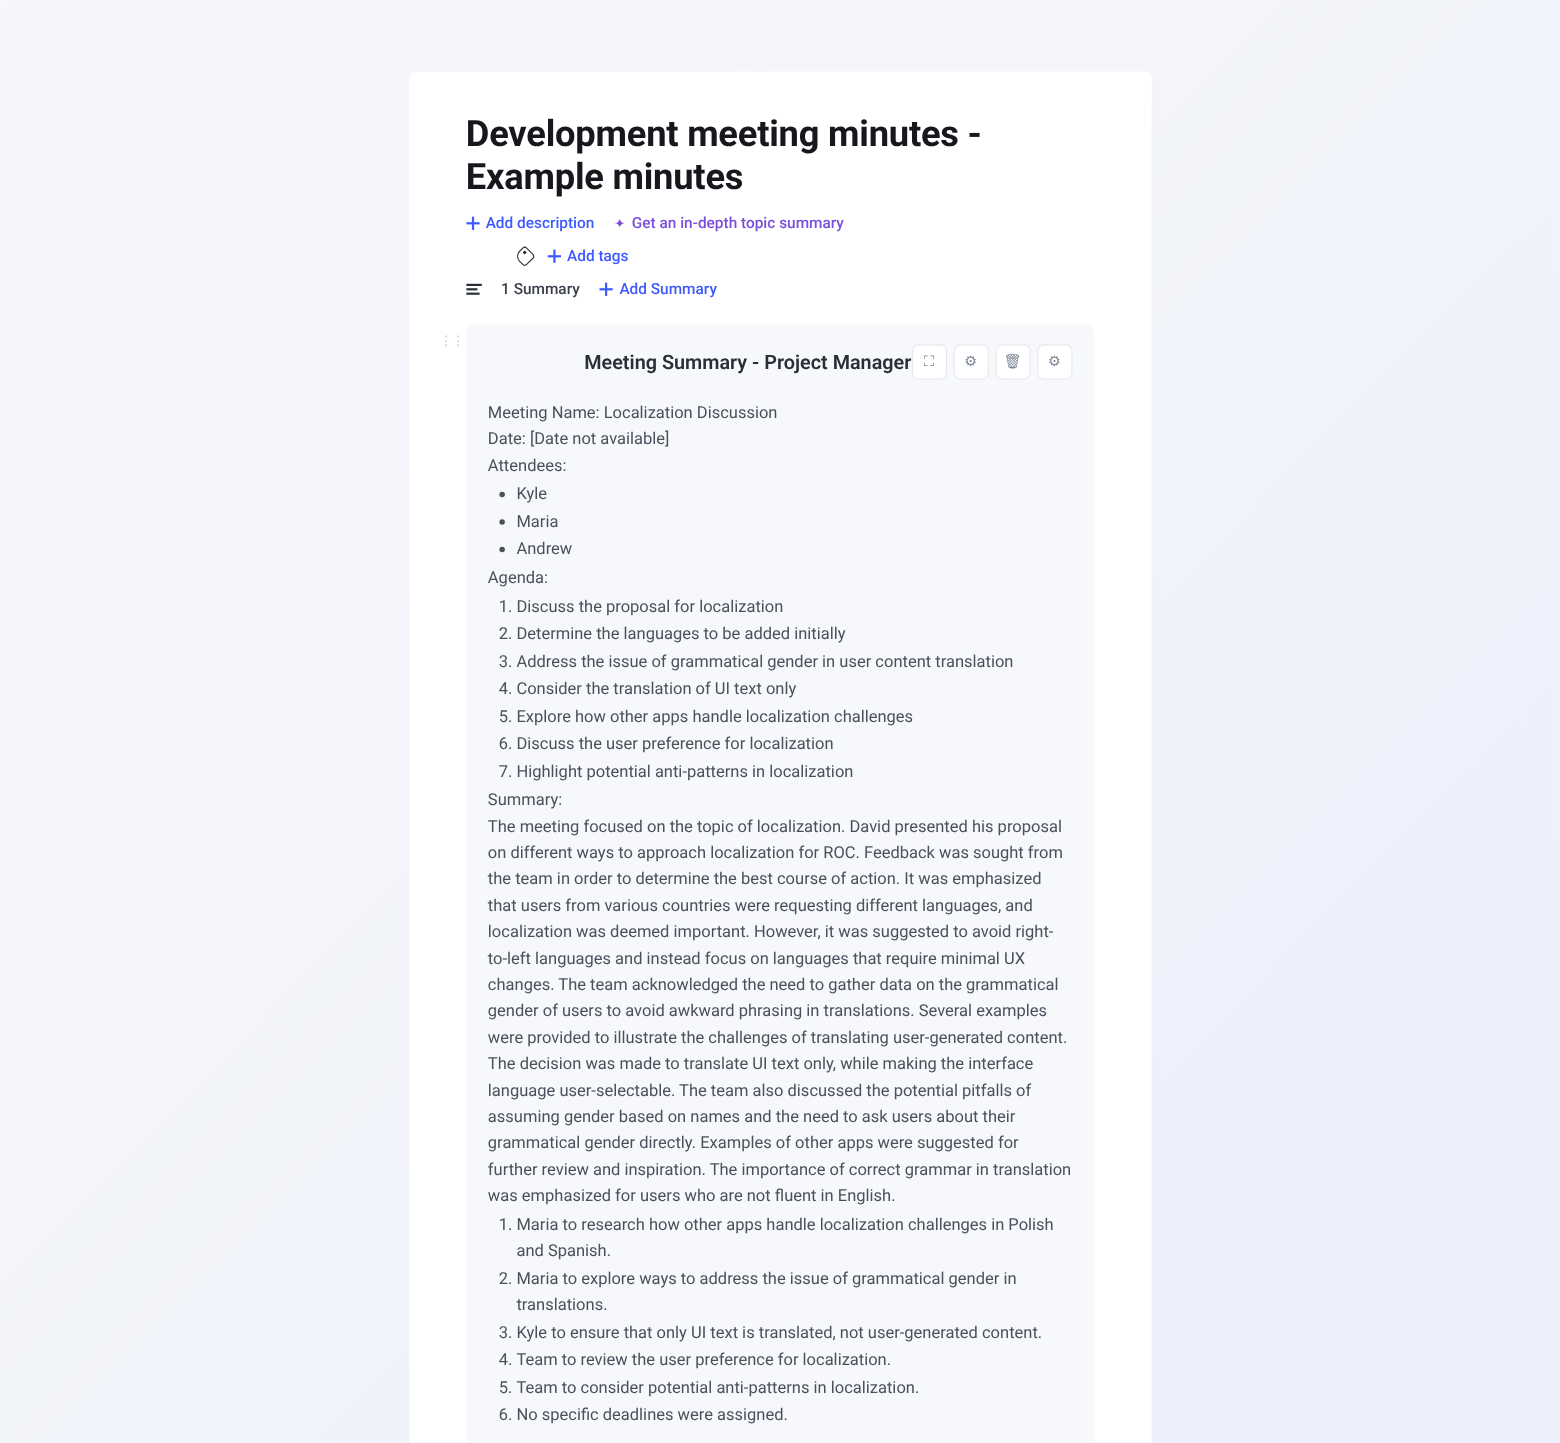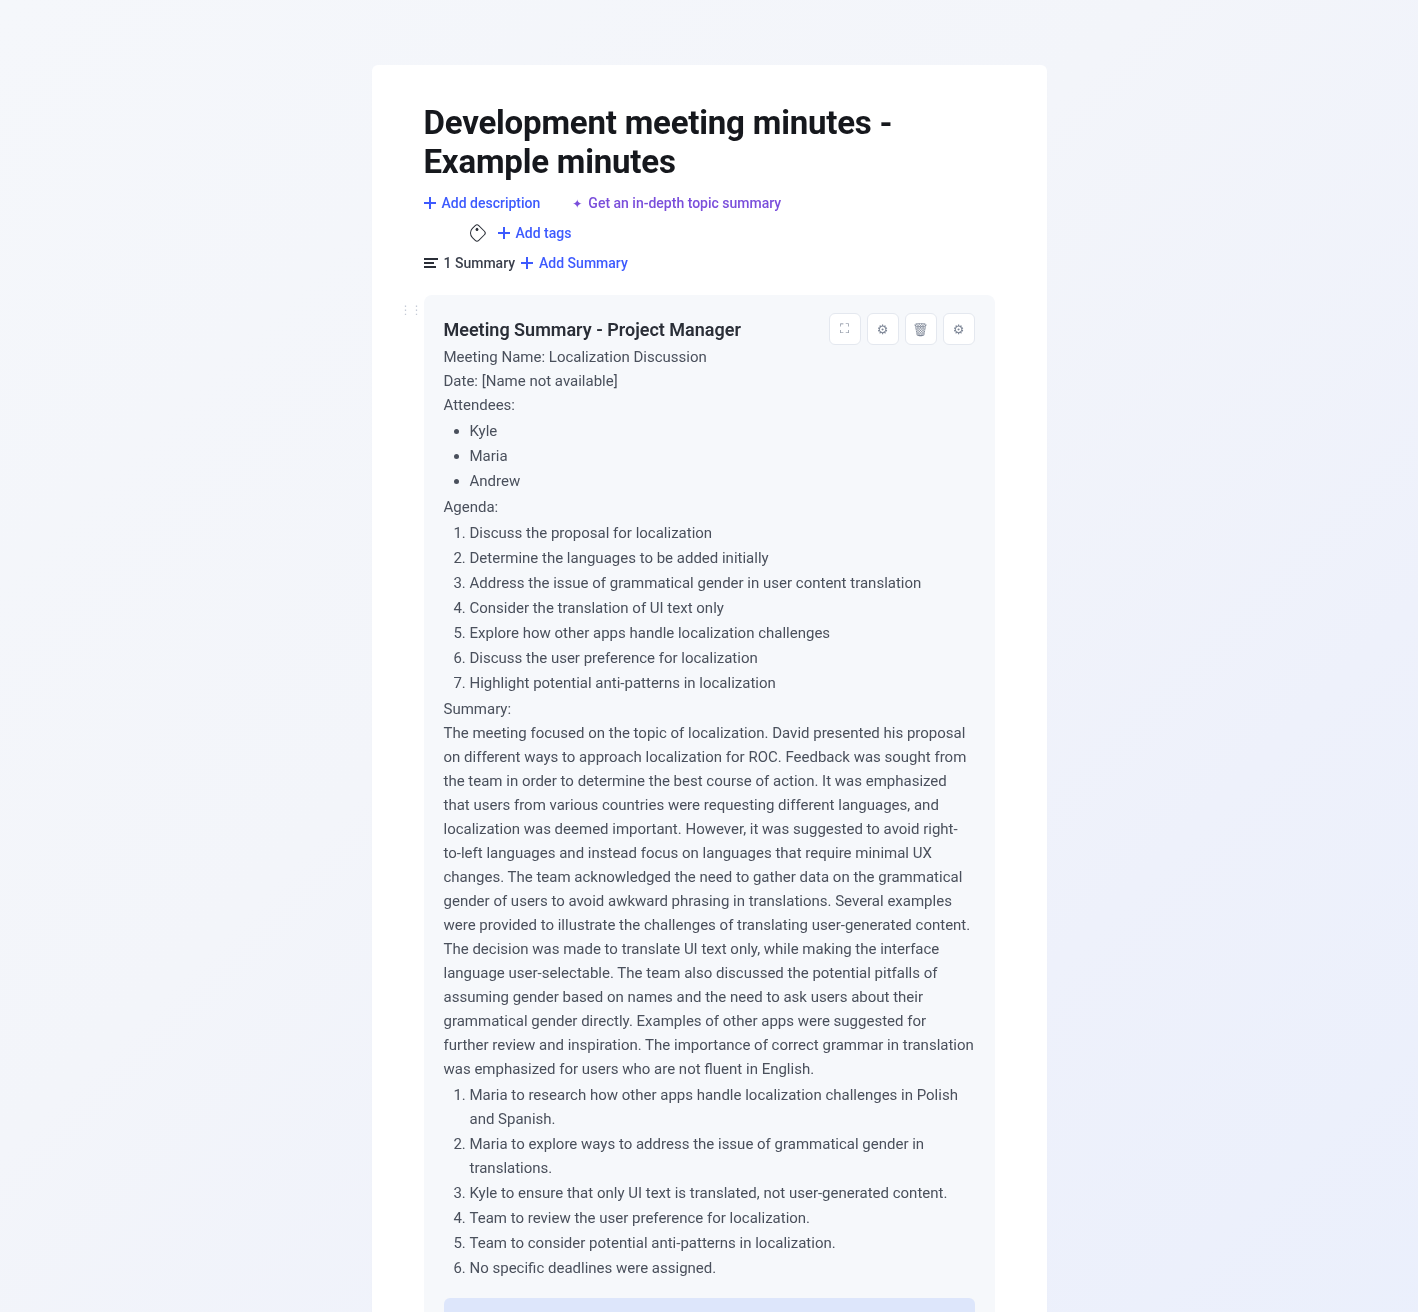--- a/index.html
+++ b/index.html
@@ -22,21 +22,21 @@
   .page-title {
     font-size: 33px;
     font-weight: 700;
     color: #16181d;
     margin-bottom: 14px;
     letter-spacing: -0.2px;
   }
   .action-row {
     display: flex;
     align-items: center;
-    gap: 32px;
+    gap: 18px;
     margin-bottom: 14px;
     font-size: 14px;
   }
   .action-link {
     display: inline-flex;
     align-items: center;
     gap: 6px;
     color: #3d5afe;
     cursor: pointer;
     font-weight: 500;
@@ -74,21 +74,21 @@
     content: "";
     position: absolute;
     width: 3px; height: 3px;
     border-radius: 50%;
     background: #2a2e37;
     top: 2px; left: 2px;
   }
   .summary-row {
     display: flex;
     align-items: center;
-    gap: 6px;
+    gap: 18px;
     font-size: 14px;
     margin-bottom: 24px;
   }
   .summary-icon {
     display: inline-block;
     width: 14px; height: 10px;
     position: relative;
   }
   .summary-icon span {
     display: block;
@@ -116,21 +116,22 @@
   }
   .summary-block {
     background: #f6f8fb;
     border-radius: 8px;
     padding: 18px 20px 20px 20px;
     margin-left: 24px;
   }
   .sb-header {
     display: flex;
     align-items: center;
-    justify-content: space-between;
+    justify-content: flex-end;
+    margin-bottom: 18px;
   }
   .sb-title {
     font-size: 18px;
     font-weight: 600;
     color: #2a2e37;
   }
   .sb-actions {
     display: flex;
     gap: 6px;
   }
@@ -250,21 +251,21 @@
               <span>⚙</span>
             </div>
         </div>
       </div>
 
       <div class="sb-body">
         <p>
           <span>Meeting Name: </span><span>Localization Discussion</span>
         </p>
         <p>
-          <span>Date: </span><span>[Name not available]</span>
+          <span>Date: </span><span>[Date not available]</span>
         </p>
         <p>Attendees:</p>
         <ul id="attendees-list">
             <li>Kyle</li>
             <li>Maria</li>
             <li>Andrew</li>
           </ul>
         <p>Agenda:</p>
         <ol id="agenda-list">
             <li>Discuss the proposal for localization</li>

